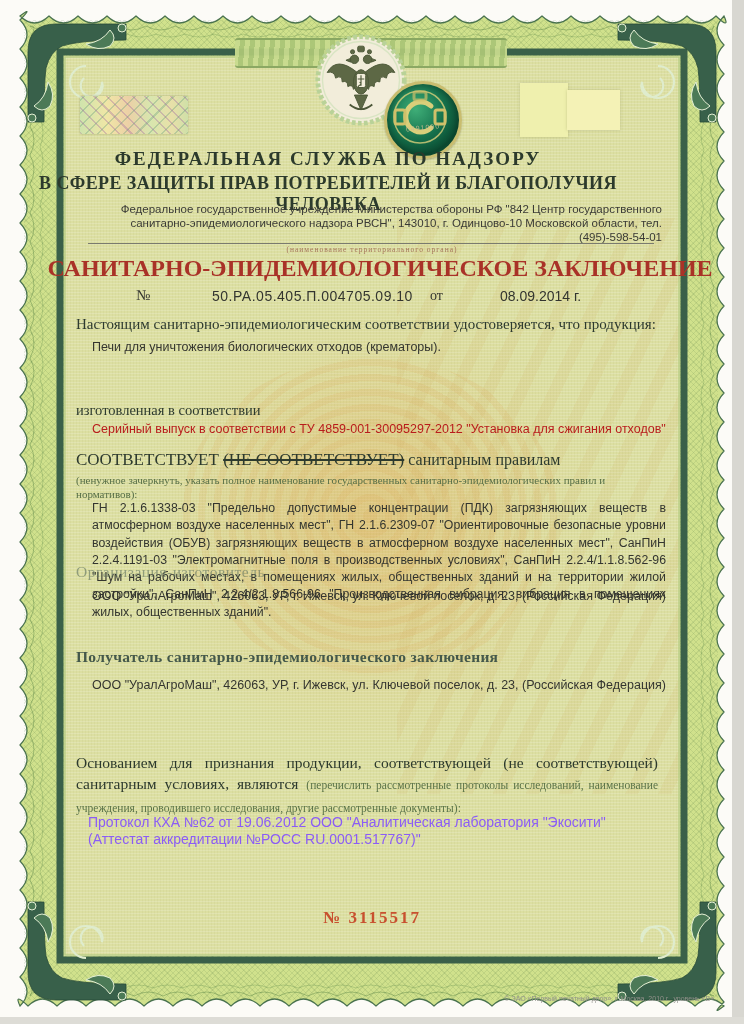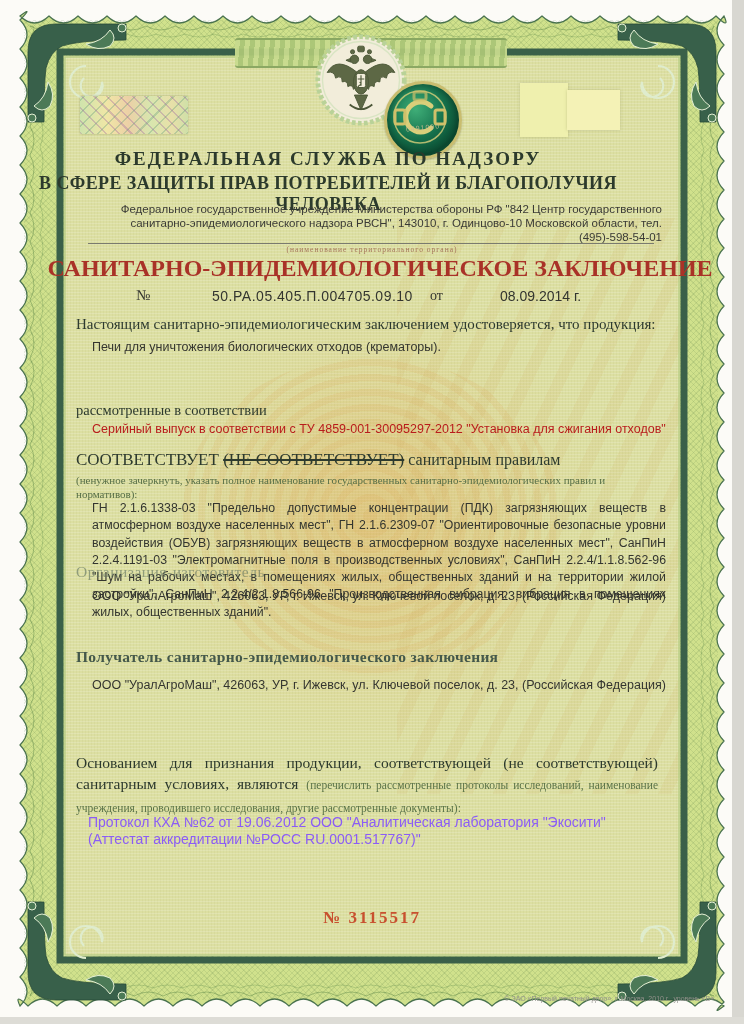--- a/index.html
+++ b/index.html
@@ -182,24 +182,24 @@
   <div class="txt org">Федеральное государственное учреждение Министерства обороны РФ "842 Центр государственного санитарно-эпидемиологического надзора РВСН", 143010, г. Одинцово-10 Московской области, тел. (495)-598-54-01</div>
   <div class="org-rule"></div>
   <div class="txt org-caption ser">(наименование территориального органа)</div>
 
   <div class="txt doc-title">САНИТАРНО-ЭПИДЕМИОЛОГИЧЕСКОЕ ЗАКЛЮЧЕНИЕ</div>
   <div class="txt num-label ser">№</div>
   <div class="txt num-value">50.РА.05.405.П.004705.09.10</div>
   <div class="txt num-from ser">от</div>
   <div class="txt num-date">08.09.2014 г.</div>
 
-  <div class="txt certify ser">Настоящим санитарно-эпидемиологическим заключением удостоверяется, что продукция:</div>
+  <div class="txt certify ser">Настоящим санитарно-эпидемиологическим соответствии удостоверяется, что продукция:</div>
   <div class="txt product">Печи для уничтожения биологических отходов (крематоры).</div>
 
-  <div class="txt made-label ser">рассмотренные в соответствии</div>
+  <div class="txt made-label ser">изготовленная в соответствии</div>
   <div class="txt made-value">Серийный выпуск в соответствии с ТУ 4859-001-30095297-2012  "Установка для сжигания отходов"</div>
 
   <div class="txt complies ser">
     <span>СООТВЕТСТВУЕТ </span><span class="struck">(НЕ СООТВЕТСТВУЕТ)</span><span class="tail"> санитарным правилам</span>
   </div>
   <div class="txt complies-note ser">(ненужное зачеркнуть, указать полное наименование государственных санитарно-эпидемиологических правил и нормативов):</div>
   <div class="txt regulations">ГН 2.1.6.1338-03 "Предельно допустимые концентрации (ПДК) загрязняющих веществ в атмосферном воздухе населенных мест", ГН 2.1.6.2309-07 "Ориентировочные безопасные уровни воздействия (ОБУВ) загрязняющих веществ в атмосферном воздухе населенных мест", СанПиН 2.2.4.1191-03 "Электромагнитные поля в производственных условиях", СанПиН 2.2.4/1.1.8.562-96 "Шум на рабочих местах, в помещениях жилых, общественных зданий и на территории жилой застройки", СанПиН 2.2.4/2.1.8.566-96 "Производственная вибрация, вибрация в помещениях жилых, общественных зданий".</div>
 
   <div class="txt manu-label ser">Организация-изготовитель</div>
   <div class="txt manu-value">ООО "УралАгроМаш", 426063, УР, г. Ижевск, ул. Ключевой поселок, д. 23, (Российская Федерация)</div>

